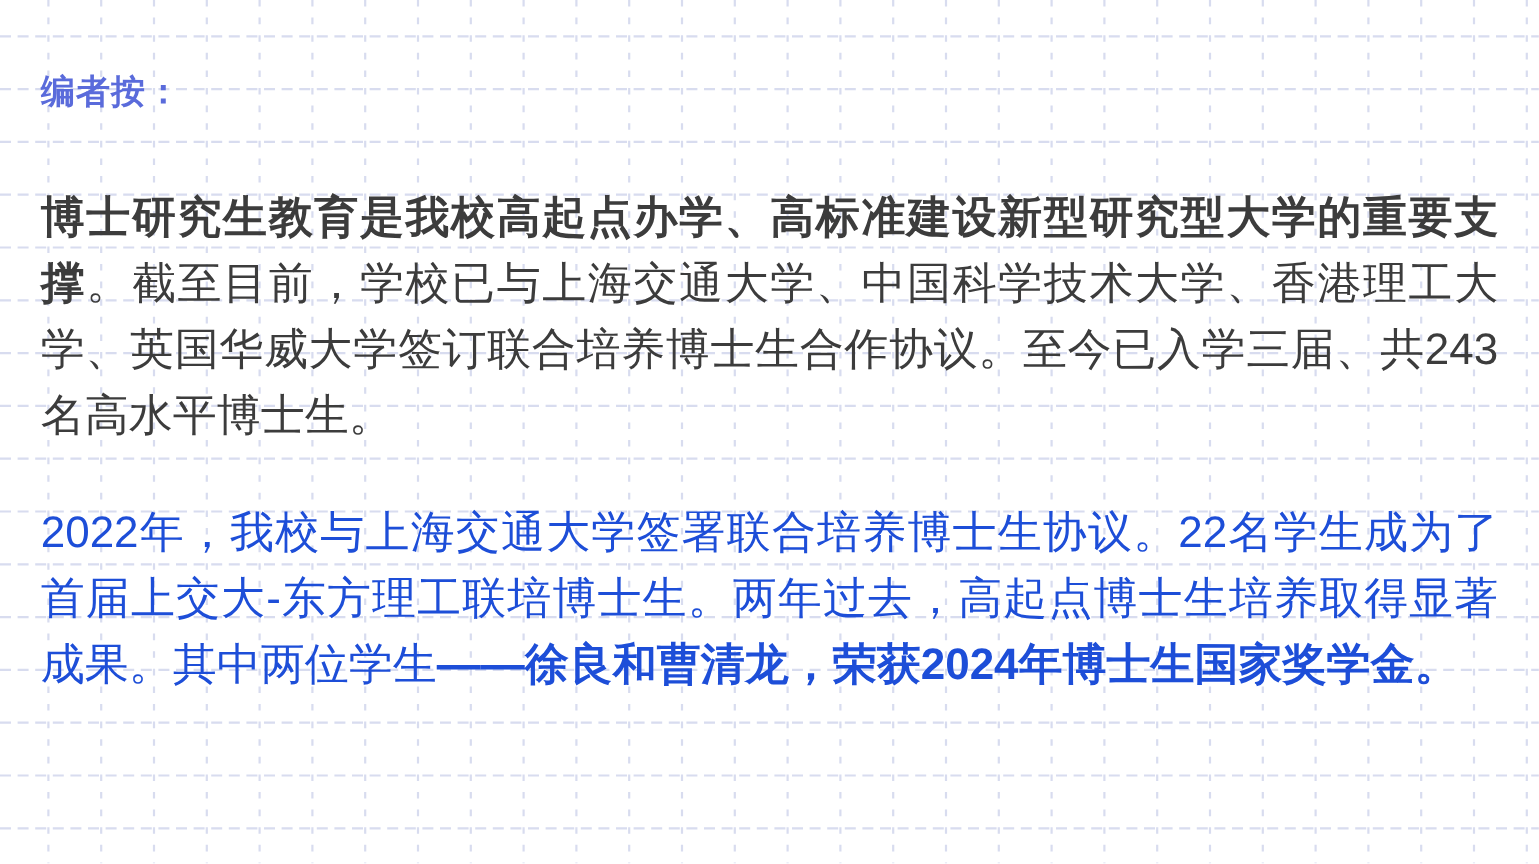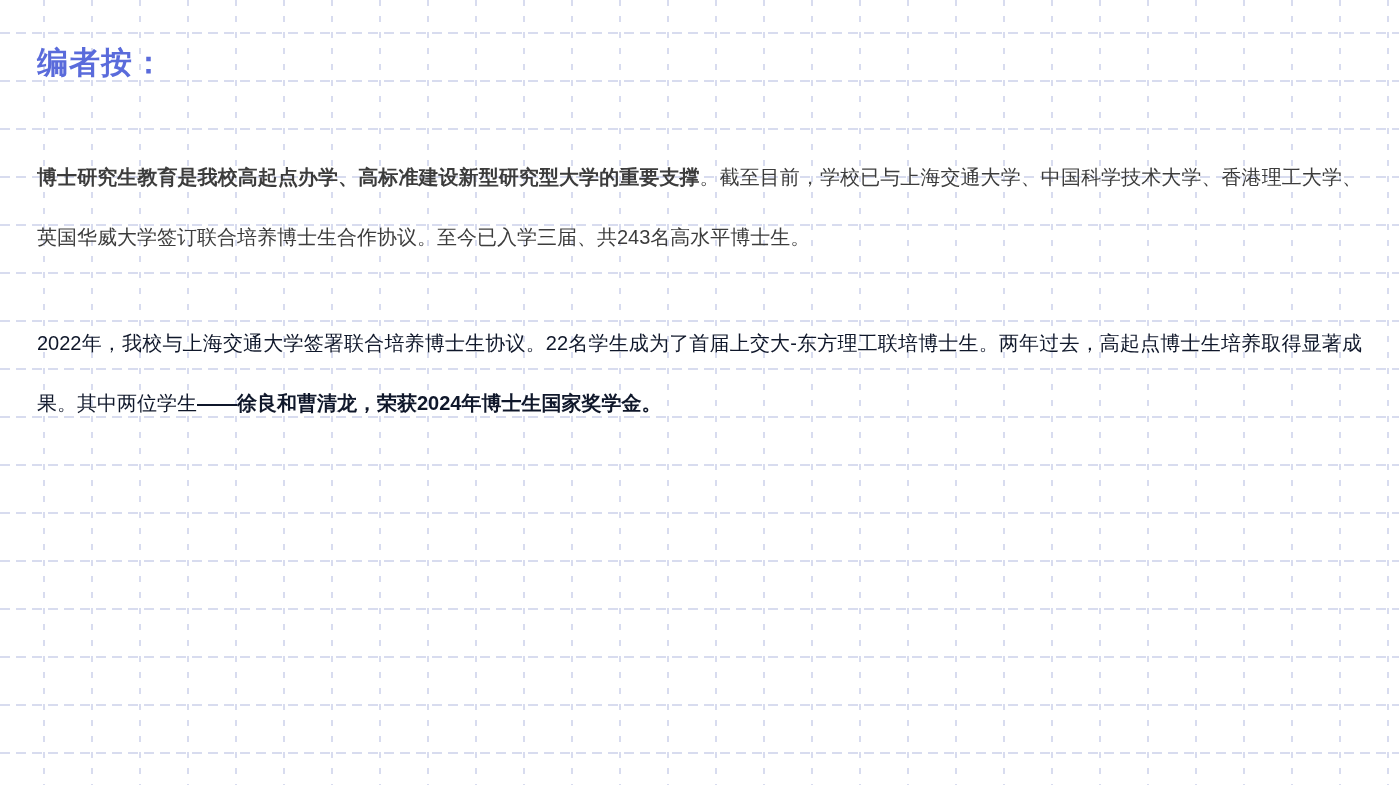--- a/index.html
+++ b/index.html
@@ -14,31 +14,31 @@
   .grid-svg {
     position: absolute;
     top: 0; left: 0;
     width: 1399px; height: 785px;
     z-index: 0;
     pointer-events: none;
   }
   .content {
     position: relative;
     z-index: 1;
-    padding: 43px 37px 0 37px;
+    padding: 64px 37px 0 37px;
   }
   .editor-note {
     font-size: 31px;
     line-height: 40px;
     font-weight: 700;
     margin: 0 0 64px 0;
     letter-spacing: 1px;
   }
   .para {
-    font-size: 20px;
+    font-size: 40px;
     line-height: 60px;
     margin: 0 0 46px 0;
     text-align: justify;
     text-justify: inter-ideograph;
   }
   .b { font-weight: 700; }
 </style>
 </head>
 <body style="background: rgb(255, 255, 255);">
 
@@ -87,15 +87,15 @@
     <line x1="0" y1="609" x2="1399" y2="609" stroke="#d8dcef" stroke-width="2" stroke-dasharray="10 6"></line>
     <line x1="0" y1="657" x2="1399" y2="657" stroke="#d8dcef" stroke-width="2" stroke-dasharray="10 6"></line>
     <line x1="0" y1="705" x2="1399" y2="705" stroke="#d8dcef" stroke-width="2" stroke-dasharray="10 6"></line>
     <line x1="0" y1="753" x2="1399" y2="753" stroke="#d8dcef" stroke-width="2" stroke-dasharray="10 6"></line>
   </svg>
 
 <div class="content">
   <h2 class="editor-note" style="color: rgb(90, 107, 219);">编者按：</h2>
   <div>
       <p class="para" style="color: rgb(60, 60, 60);"><span class="b">博士研究生教育是我校高起点办学、高标准建设新型研究型大学的重要支撑</span><span class="">。截至目前，学校已与上海交通大学、中国科学技术大学、香港理工大学、英国华威大学签订联合培养博士生合作协议。至今已入学三届、共243名高水平博士生。</span></p>
-      <p class="para" style="color: #0f172a;"><span class="">2022年，我校与上海交通大学签署联合培养博士生协议。22名学生成为了首届上交大-东方理工联培博士生。两年过去，高起点博士生培养取得显著成果。其中两位学生</span><span class="b">——徐良和曹清龙，荣获2024年博士生国家奖学金。</span></p>
+      <p class="para" style="color: #1d4ed8;"><span class="">2022年，我校与上海交通大学签署联合培养博士生协议。22名学生成为了首届上交大-东方理工联培博士生。两年过去，高起点博士生培养取得显著成果。其中两位学生</span><span class="b">——徐良和曹清龙，荣获2024年博士生国家奖学金。</span></p>
     </div>
 </div>
 
 </body></html>

